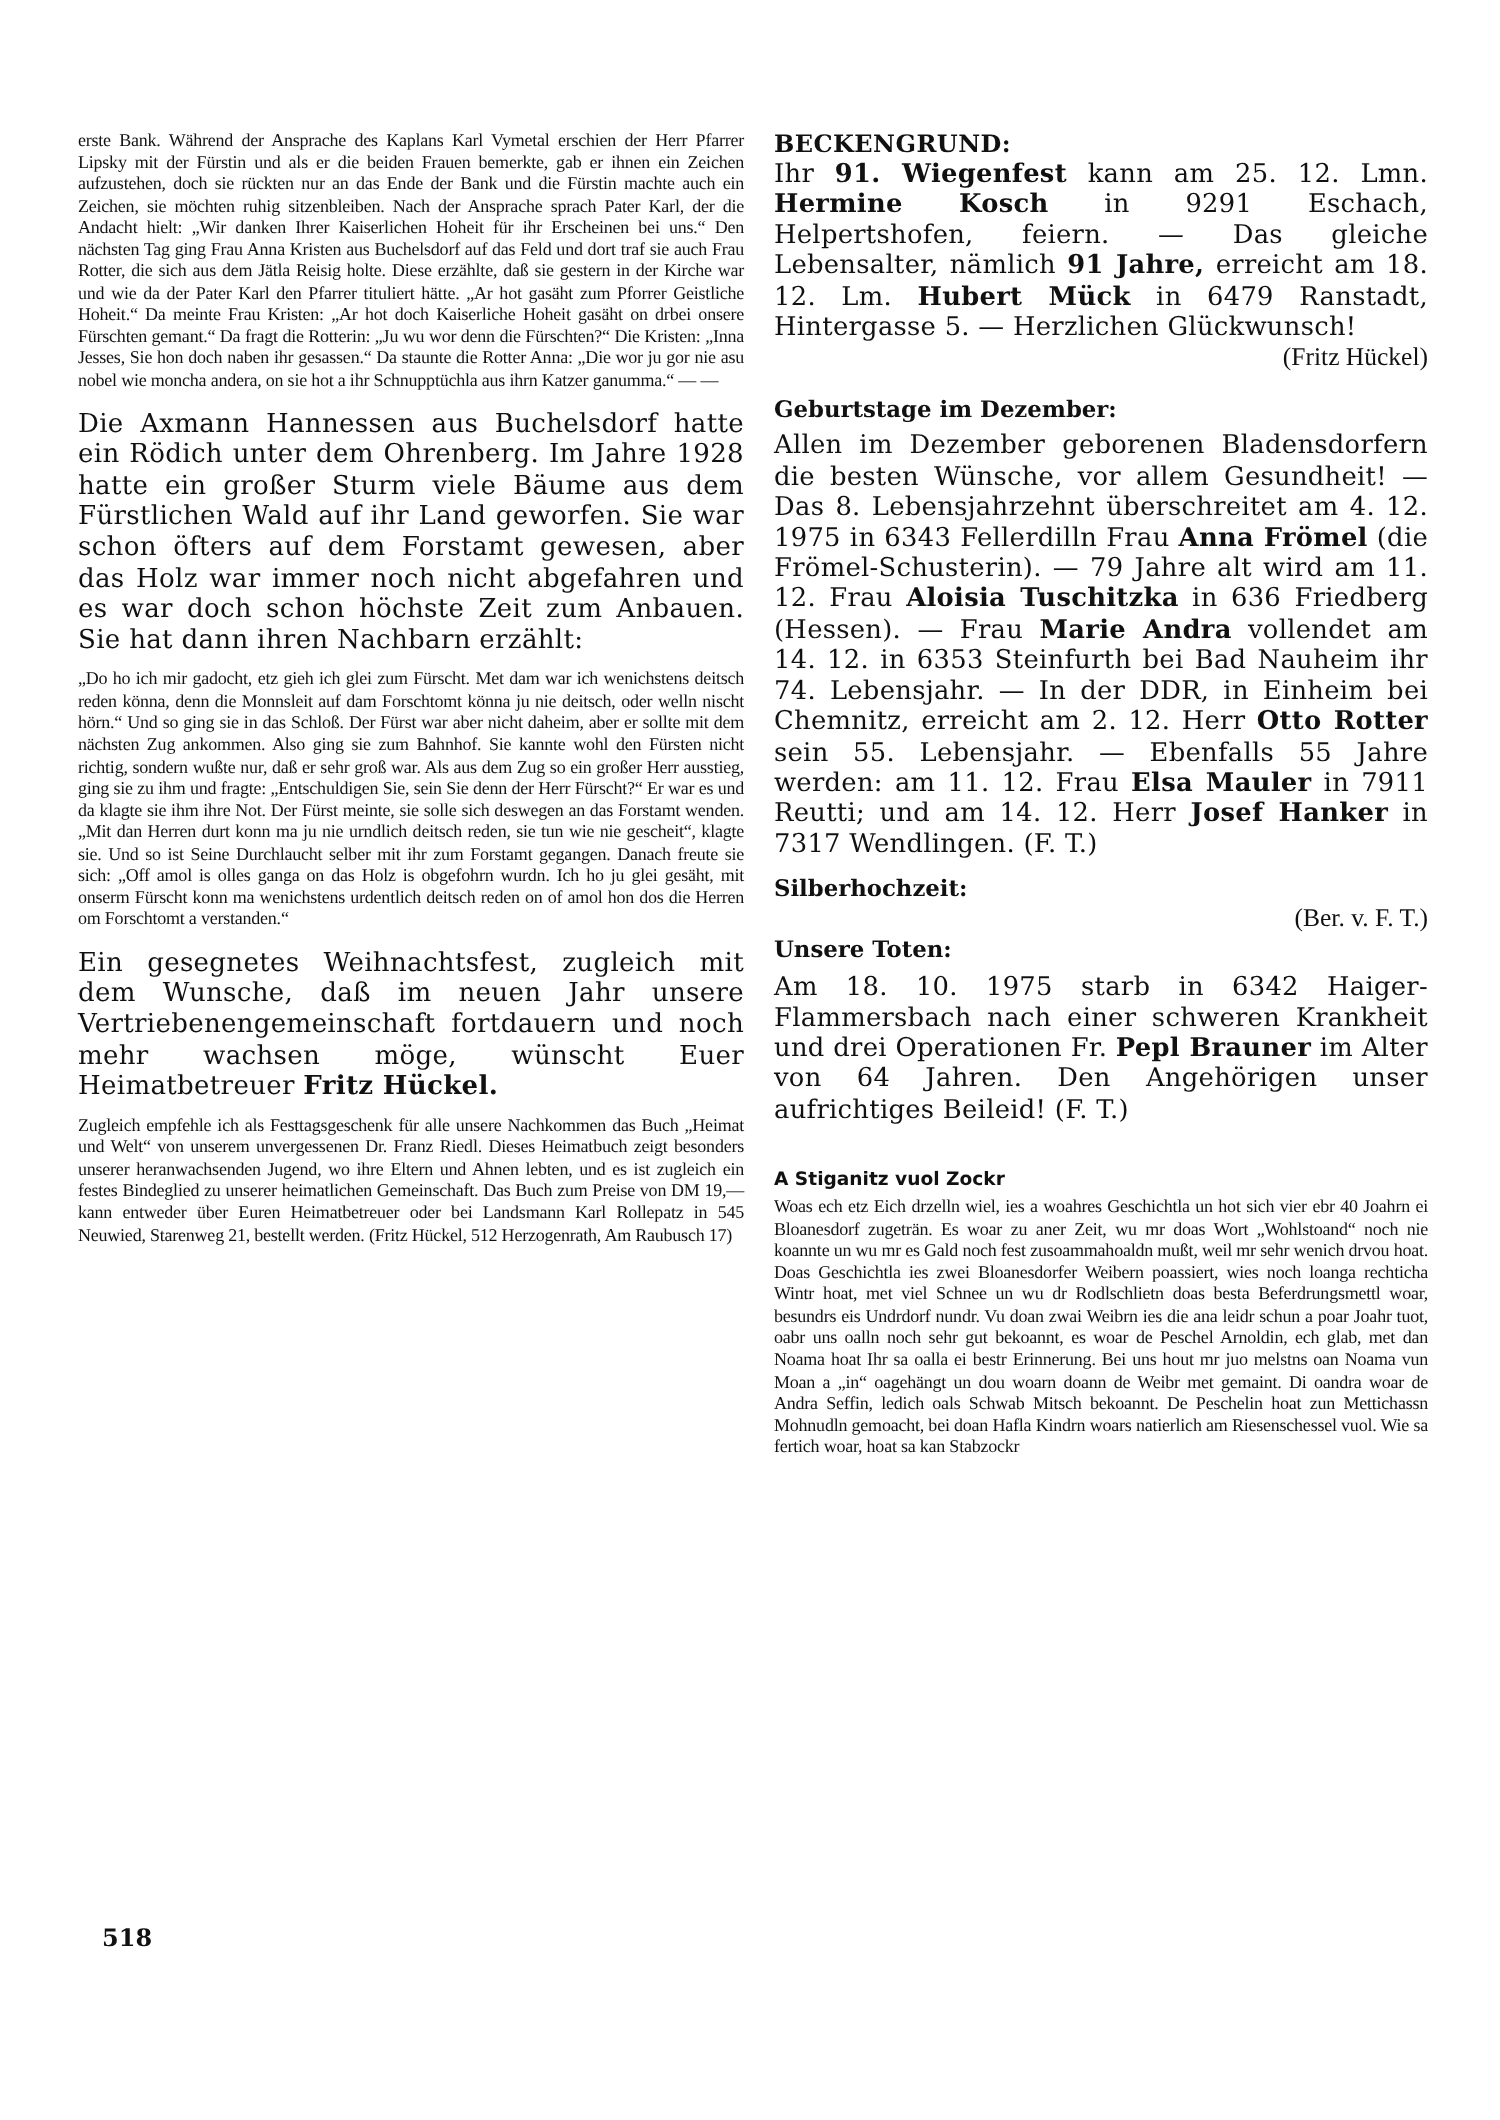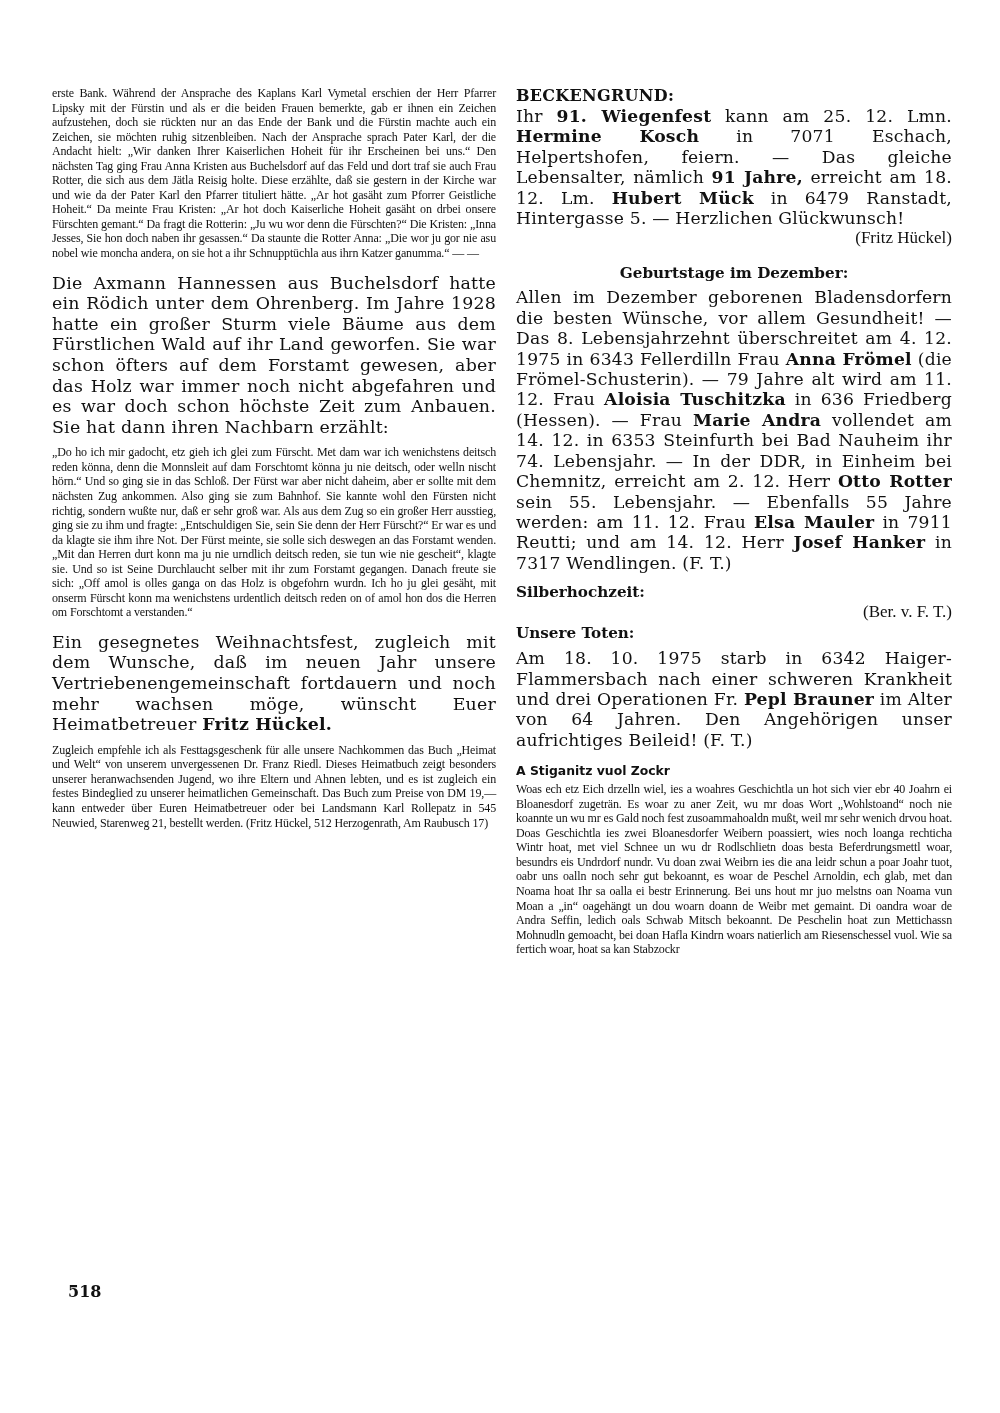--- a/index.html
+++ b/index.html
@@ -27,35 +27,35 @@
   <p class="small">erste Bank. Während der Ansprache des Kaplans Karl Vymetal erschien der Herr Pfarrer Lipsky mit der Fürstin und als er die beiden Frauen bemerkte, gab er ihnen ein Zeichen aufzustehen, doch sie rückten nur an das Ende der Bank und die Fürstin machte auch ein Zeichen, sie möchten ruhig sitzenbleiben. Nach der Ansprache sprach Pater Karl, der die Andacht hielt: „Wir danken Ihrer Kaiserlichen Hoheit für ihr Erscheinen bei uns.“ Den nächsten Tag ging Frau Anna Kristen aus Buchelsdorf auf das Feld und dort traf sie auch Frau Rotter, die sich aus dem Jätla Reisig holte. Diese erzählte, daß sie gestern in der Kirche war und wie da der Pater Karl den Pfarrer tituliert hätte. „Ar hot gasäht zum Pforrer Geistliche Hoheit.“ Da meinte Frau Kristen: „Ar hot doch Kaiserliche Hoheit gasäht on drbei onsere Fürschten gemant.“ Da fragt die Rotterin: „Ju wu wor denn die Fürschten?“ Die Kristen: „Inna Jesses, Sie hon doch naben ihr gesassen.“ Da staunte die Rotter Anna: „Die wor ju gor nie asu nobel wie moncha andera, on sie hot a ihr Schnupptüchla aus ihrn Katzer ganumma.“ — —</p>
   <p class="large gap-m">Die Axmann Hannessen aus Buchelsdorf hatte ein Rödich unter dem Ohrenberg. Im Jahre 1928 hatte ein großer Sturm viele Bäume aus dem Fürstlichen Wald auf ihr Land geworfen. Sie war schon öfters auf dem Forstamt gewesen, aber das Holz war immer noch nicht abgefahren und es war doch schon höchste Zeit zum Anbauen. Sie hat dann ihren Nachbarn erzählt:</p>
   <p class="small gap-s">„Do ho ich mir gadocht, etz gieh ich glei zum Fürscht. Met dam war ich wenichstens deitsch reden könna, denn die Monnsleit auf dam Forschtomt könna ju nie deitsch, oder welln nischt hörn.“ Und so ging sie in das Schloß. Der Fürst war aber nicht daheim, aber er sollte mit dem nächsten Zug ankommen. Also ging sie zum Bahnhof. Sie kannte wohl den Fürsten nicht richtig, sondern wußte nur, daß er sehr groß war. Als aus dem Zug so ein großer Herr ausstieg, ging sie zu ihm und fragte: „Entschuldigen Sie, sein Sie denn der Herr Fürscht?“ Er war es und da klagte sie ihm ihre Not. Der Fürst meinte, sie solle sich deswegen an das Forstamt wenden. „Mit dan Herren durt konn ma ju nie urndlich deitsch reden, sie tun wie nie gescheit“, klagte sie. Und so ist Seine Durchlaucht selber mit ihr zum Forstamt gegangen. Danach freute sie sich: „Off amol is olles ganga on das Holz is obgefohrn wurdn. Ich ho ju glei gesäht, mit onserm Fürscht konn ma wenichstens urdentlich deitsch reden on of amol hon dos die Herren om Forschtomt a verstanden.“</p>
   <p class="large gap-m"><span>Ein gesegnetes Weihnachtsfest, zugleich mit dem Wunsche, daß im neuen Jahr unsere Vertriebenengemeinschaft fortdauern und noch mehr wachsen möge, wünscht Euer Heimatbetreuer</span> <b>Fritz Hückel.</b></p>
   <p class="small gap-s">Zugleich empfehle ich als Festtagsgeschenk für alle unsere Nachkommen das Buch „Heimat und Welt“ von unserem unvergessenen Dr. Franz Riedl. Dieses Heimatbuch zeigt besonders unserer heranwachsenden Jugend, wo ihre Eltern und Ahnen lebten, und es ist zugleich ein festes Bindeglied zu unserer heimatlichen Gemeinschaft. Das Buch zum Preise von DM 19,— kann entweder über Euren Heimatbetreuer oder bei Landsmann Karl Rollepatz in 545 Neuwied, Starenweg 21, bestellt werden. (Fritz Hückel, 512 Herzogenrath, Am Raubusch 17)</p>
 </div>
 
 <div class="col col-right right">
   <section>
     <h2 class="loc">BECKENGRUND:</h2>
-    <p class="large"><span>Ihr </span><b>91. Wiegenfest</b><span> kann am 25. 12. Lmn. </span><b>Hermine Kosch</b><span> in 7071 Eschach, Helpertshofen, feiern. — Das gleiche Lebensalter, nämlich </span><b>91 Jahre,</b><span> erreicht am 18. 12. Lm. </span><b>Hubert Mück</b><span> in 6479 Ranstadt, Hintergasse 5. — Herzlichen Glückwunsch!</span></p>
+    <p class="large"><span>Ihr </span><b>91. Wiegenfest</b><span> kann am 25. 12. Lmn. </span><b>Hermine Kosch</b><span> in 9291 Eschach, Helpertshofen, feiern. — Das gleiche Lebensalter, nämlich </span><b>91 Jahre,</b><span> erreicht am 18. 12. Lm. </span><b>Hubert Mück</b><span> in 6479 Ranstadt, Hintergasse 5. — Herzlichen Glückwunsch!</span></p>
     <div class="sig">(Fritz Hückel)</div>
   </section>
 
   <section style="margin-top:6px;">
 
-    <h3 class="sub" style="margin-top:16px;text-align:center;">Geburtstage im Dezember:</h3>
+    <h3 class="sub" style="margin-top:16px;">Geburtstage im Dezember:</h3>
     <p class="large" style="margin-top:4px;"><span>Allen im Dezember geborenen Bladensdorfern die besten Wünsche, vor allem Gesundheit! — Das 8. Lebensjahrzehnt überschreitet am 4. 12. 1975 in 6343 Fellerdilln Frau </span><b>Anna Frömel</b><span> (die Frömel-Schusterin). — 79 Jahre alt wird am 11. 12. Frau </span><b>Aloisia Tuschitzka</b><span> in 636 Friedberg (Hessen). — Frau </span><b>Marie Andra</b><span> vollendet am 14. 12. in 6353 Steinfurth bei Bad Nauheim ihr 74. Lebensjahr. — In der DDR, in Einheim bei Chemnitz, erreicht am 2. 12. Herr </span><b>Otto Rotter</b><span> sein 55. Lebensjahr. — Ebenfalls 55 Jahre werden: am 11. 12. Frau </span><b>Elsa Mauler</b><span> in 7911 Reutti; und am 14. 12. Herr </span><b>Josef Hanker</b><span> in 7317 Wendlingen. (F. T.)</span></p>
 
     <h3 class="sub" style="margin-top:10px;">Silberhochzeit:</h3>
     <div class="sig">(Ber. v. F. T.)</div>
 
     <h3 class="sub" style="margin-top:2px;">Unsere Toten:</h3>
     <p class="large" style="margin-top:5px;"><span>Am 18. 10. 1975 starb in 6342 Haiger-Flammersbach nach einer schweren Krankheit und drei Operationen Fr. </span><b>Pepl Brauner</b><span> im Alter von 64 Jahren. Den Angehörigen unser aufrichtiges Beileid! (F. T.)</span></p>
   </section>
 
-  <section style="margin-top:13px;">
+  <section style="margin-top:28px;">
     <h3 class="story">A Stiganitz vuol Zockr</h3>
     <p class="small" style="margin-top:3px;">Woas ech etz Eich drzelln wiel, ies a woahres Geschichtla un hot sich vier ebr 40 Joahrn ei Bloanesdorf zugeträn. Es woar zu aner Zeit, wu mr doas Wort „Wohlstoand“ noch nie koannte un wu mr es Gald noch fest zusoammahoaldn mußt, weil mr sehr wenich drvou hoat. Doas Geschichtla ies zwei Bloanesdorfer Weibern poassiert, wies noch loanga rechticha Wintr hoat, met viel Schnee un wu dr Rodlschlietn doas besta Beferdrungsmettl woar, besundrs eis Undrdorf nundr. Vu doan zwai Weibrn ies die ana leidr schun a poar Joahr tuot, oabr uns oalln noch sehr gut bekoannt, es woar de Peschel Arnoldin, ech glab, met dan Noama hoat Ihr sa oalla ei bestr Erinnerung. Bei uns hout mr juo melstns oan Noama vun Moan a „in“ oagehängt un dou woarn doann de Weibr met gemaint. Di oandra woar de Andra Seffin, ledich oals Schwab Mitsch bekoannt. De Peschelin hoat zun Mettichassn Mohnudln gemoacht, bei doan Hafla Kindrn woars natierlich am Riesenschessel vuol. Wie sa fertich woar, hoat sa kan Stabzockr</p>
   </section>
 </div>
 
 <div class="pageno">518</div>
 
 </body></html>

